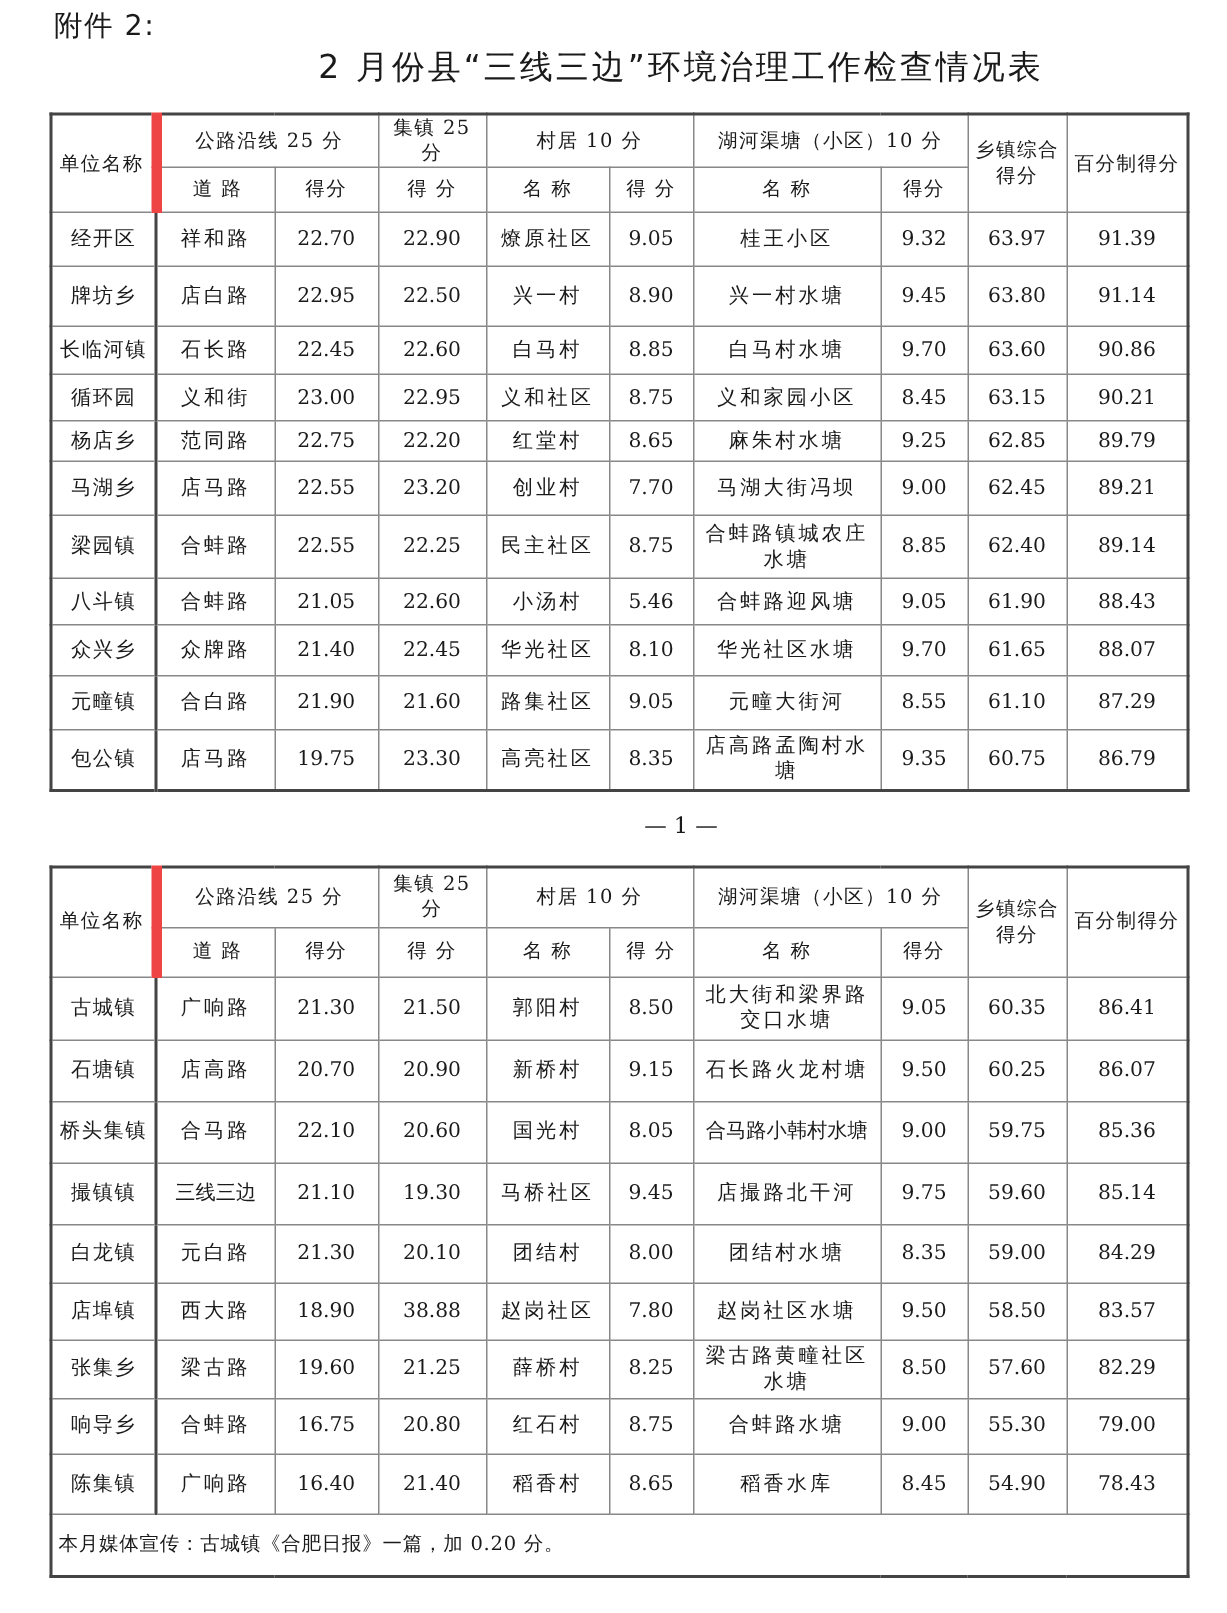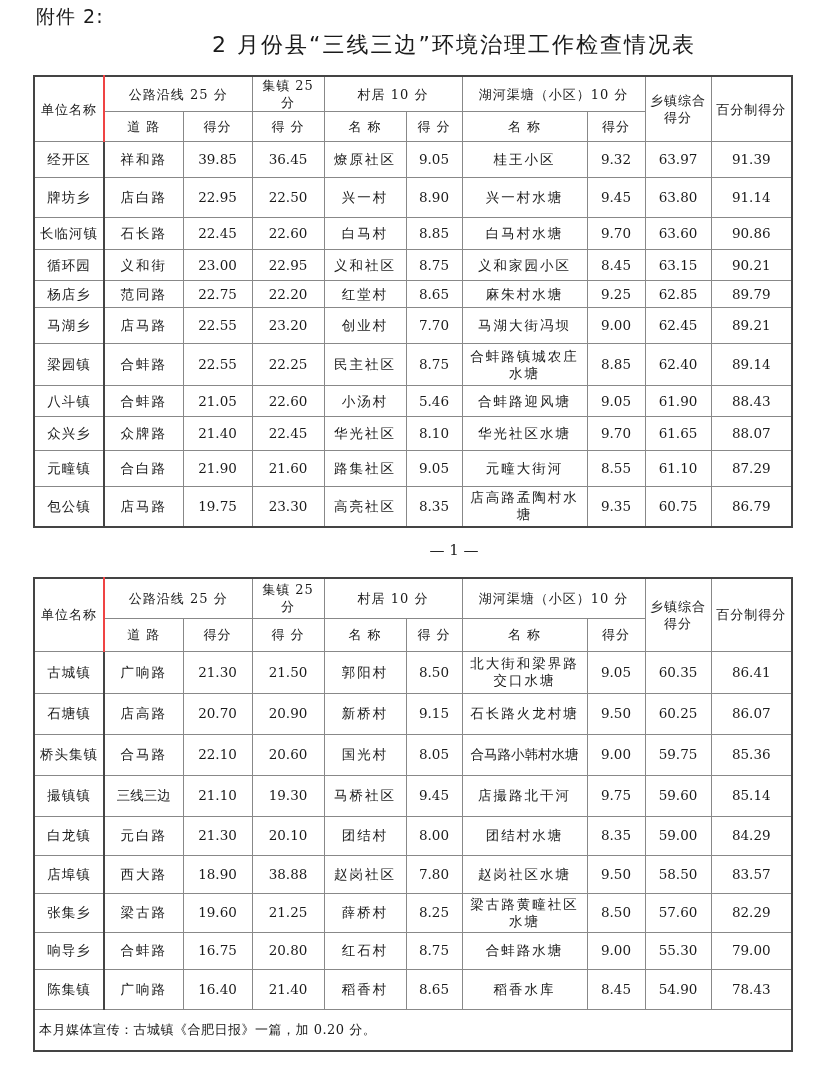--- a/index.html
+++ b/index.html
@@ -29,21 +29,21 @@
     border: 2px solid #444;
   }
   table.score td, table.score th {
     border: 1px solid #888;
     text-align: center; vertical-align: middle;
     padding: 0 2px; font-weight: normal;
     line-height: 17px;
   }
   table.score th { font-size: 13px; letter-spacing: 1px; }
   table.score td.unit { border-right: 2px solid #444; letter-spacing: 1px; }
-  table.score th.unitH { border-right: 2px solid #ef4444; }
+  table.score th.unitH { border-right: 7px solid #ef4444; }
   table.score td.name { letter-spacing: 2px; }
   table.score td.num { font-family: "DejaVu Serif", "Liberation Serif", serif; }
   table.score td.note {
     text-align: left; padding-left: 4px; font-size: 13px; letter-spacing: 0.5px;
   }
   #t1 { top: 75px; }
   #t2 { top: 577px; }
 </style>
 </head>
 <body>
@@ -81,22 +81,22 @@
       <th>名 称</th>
       <th>得 分</th>
       <th>名 称</th>
       <th>得分</th>
     </tr>
   </thead>
   <tbody>
     <tr style="height:36px">
       <td class="unit">经开区</td>
       <td class="name">祥和路</td>
-      <td class="num">39.85</td>
-      <td class="num">36.45</td>
+      <td class="num">22.70</td>
+      <td class="num">22.90</td>
       <td class="name">燎原社区</td>
       <td class="num">9.05</td>
       <td class="name">桂王小区</td>
       <td class="num">9.32</td>
       <td class="num">63.97</td>
       <td class="num">91.39</td>
     </tr>
     <tr style="height:40px">
       <td class="unit">牌坊乡</td>
       <td class="name">店白路</td>

